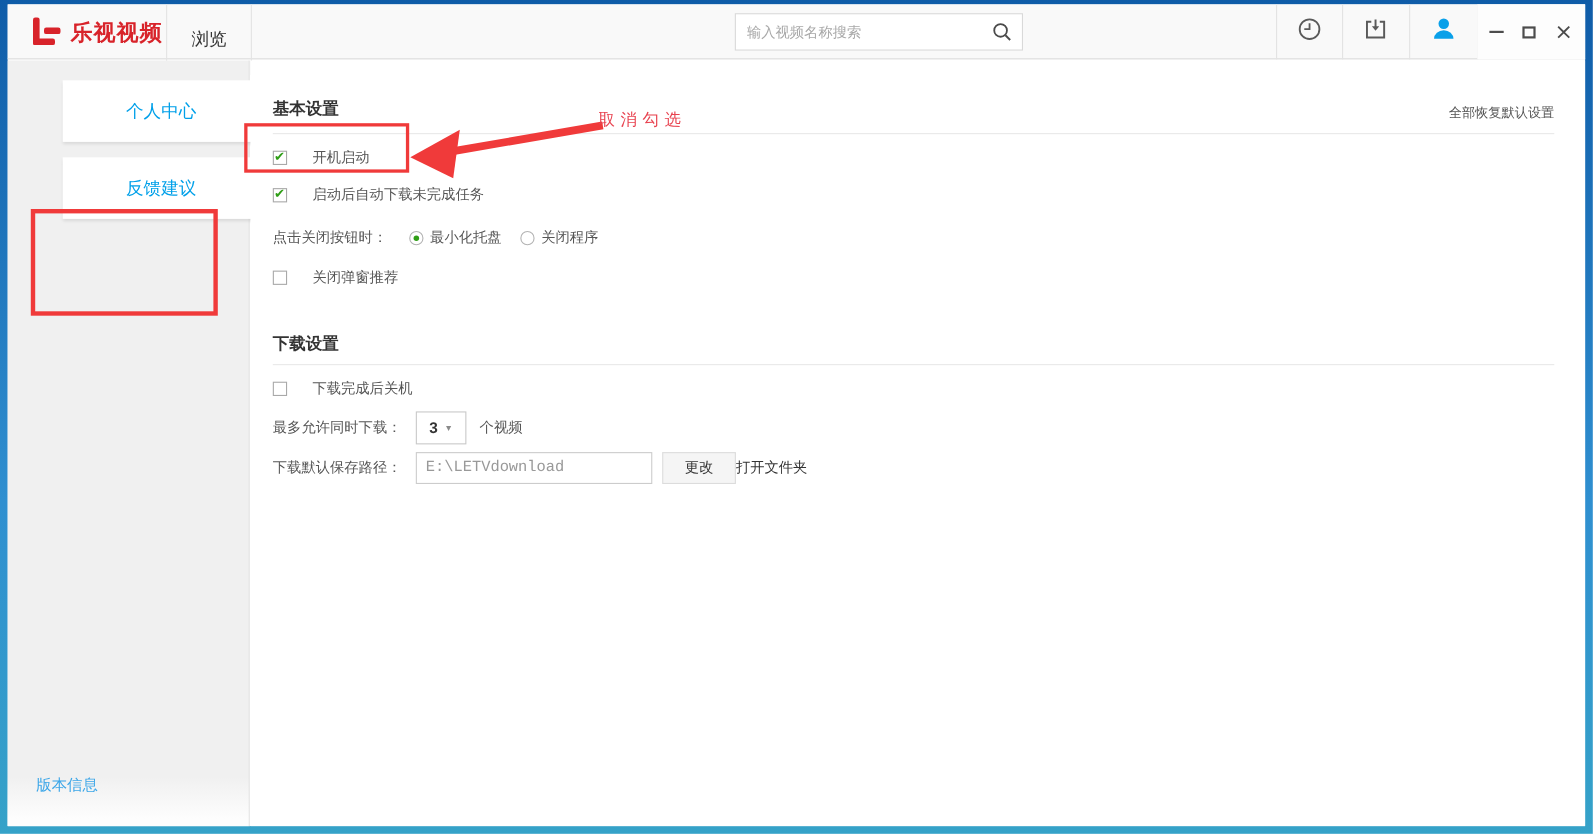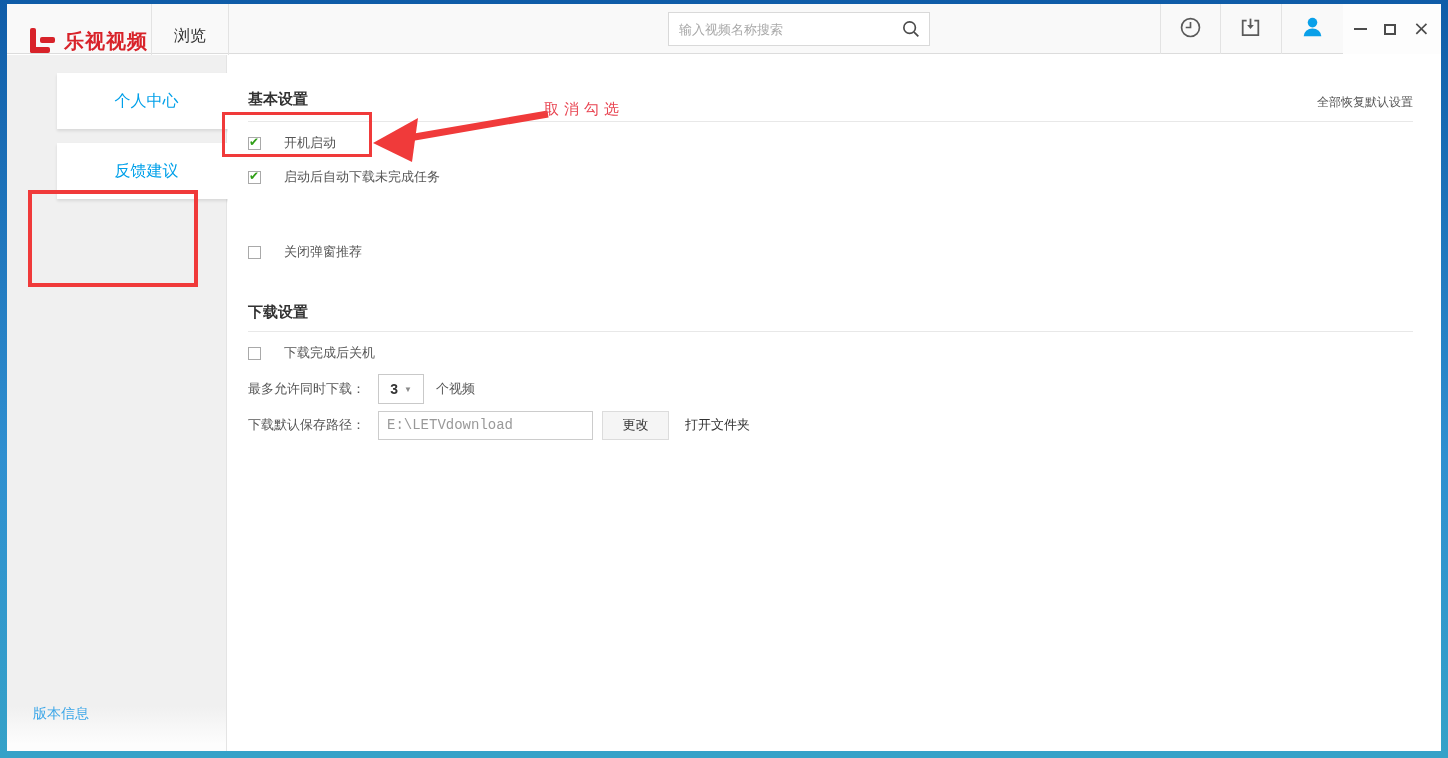--- a/index.html
+++ b/index.html
@@ -8,21 +8,21 @@
     position:relative;
     font-family:"Liberation Sans","DejaVu Sans",sans-serif;
     background:linear-gradient(180deg,#0f5ca8 0%,#2f8fd0 60%,#35a2c8 100%);
   }
   .win { position:absolute; left:7px; top:4px; width:1434px; height:747px; background:#fff; }
 
   
   .topbar { position:absolute; left:0; top:0; width:1434px; height:50px;
             background:#f9f9f9; border-bottom:1px solid #dcdcdc; }
   .logo-cell { position:absolute; left:0; top:0; width:144px; height:50px;
-               display:flex; align-items:center; padding-left:23px; cursor:pointer;margin-top:12px; }
+               display:flex; align-items:center; padding-left:23px; cursor:pointer; }
   .logo-mark { position:relative; width:25px; height:26px; margin-right:9px; }
   .lm-v { position:absolute; left:0; top:0; width:6px; height:25px; background:#d8232a; border-radius:2px; }
   .lm-m { position:absolute; left:10px; top:9px; width:15px; height:6px; background:#d8232a; border-radius:2px; }
   .lm-b { position:absolute; left:0; top:19px; width:20px; height:6px; background:#d8232a; border-radius:2px; }
   .logo-text { font-size:20px; font-weight:bold; color:#d8232a; letter-spacing:1px; white-space:nowrap; }
   .tab-cell { position:absolute; left:144px; top:0; width:78px; height:64px;
               border-left:1px solid #e3e3e3; border-right:1px solid #e3e3e3;
               display:flex; align-items:center; justify-content:center;
               font-size:16px; color:#333; cursor:pointer;text-align:right; }
   .search { position:absolute; left:661px; top:8px; width:262px; height:34px;
@@ -74,21 +74,21 @@
                 display:flex; align-items:center; justify-content:center; gap:6px; cursor:pointer; }
   .select-value { font-size:14px; font-weight:bold; color:#333; }
   .select-arrow { font-size:8px; color:#8a8a8a; }
   .select-arrow::after { content:"▼"; }
   .path-input { width:215px; height:29px; border:1px solid #ccc; font-size:14px; color:#999;
                 padding:0 8px; outline:none;
                 font-family:Liberation Mono, monospace; }
   .change-btn { width:67px; height:29px; border:1px solid #dcdcdc; background:#f5f5f5;
                 font-size:13px; color:#333; margin-left:9px; cursor:pointer;
                 font-family:"Liberation Sans","DejaVu Sans",sans-serif; }
-  .open-folder { font-size:13px; color:#333; margin-left:16px; cursor:pointer; white-space:nowrap; }
+  .open-folder { font-size:13px; color:#333; cursor:pointer; white-space:nowrap; }
 
   
   .anno-box { position:absolute; border:3px solid #f03a3a; z-index:50; pointer-events:none; }
   .anno-box.thick { border-width:4px; }
   .anno-text { position:absolute; left:544px; top:100px; z-index:50; font-size:15px;
                letter-spacing:5px; color:#e84350;
                font-family:"Liberation Serif","DejaVu Serif",serif; pointer-events:none; }
   .anno-svg { position:absolute; left:0; top:0; z-index:49; pointer-events:none; }
 </style>
 </head>
@@ -171,20 +171,27 @@
   <div class="row" style="top:131px;height:16px">
     <span class="checkbox checked"></span>
     <span class="lbl">开机启动</span>
   </div>
 
   <div class="row" style="top:165px;height:16px">
     <span class="checkbox checked"></span>
     <span class="lbl">启动后自动下载未完成任务</span>
   </div>
 
+  <div class="row" style="top:204px;height:16px">
+    <span class="lbl-static" style="width:124px">点击关闭按钮时：</span>
+    <span class="radio selected"></span>
+    <span class="lbl" style="margin-left:6px">最小化托盘</span>
+    <span class="radio" style="margin-left:17px"></span>
+    <span class="lbl" style="margin-left:6px">关闭程序</span>
+  </div>
 
   <div class="row" style="top:240px;height:16px">
     <span class="checkbox"></span>
     <span class="lbl">关闭弹窗推荐</span>
   </div>
 
   <div class="sec-title" style="top:299px">下载设置</div>
   <div class="divider" style="top:327px"></div>
 
   <div class="row" style="top:341px;height:16px">

